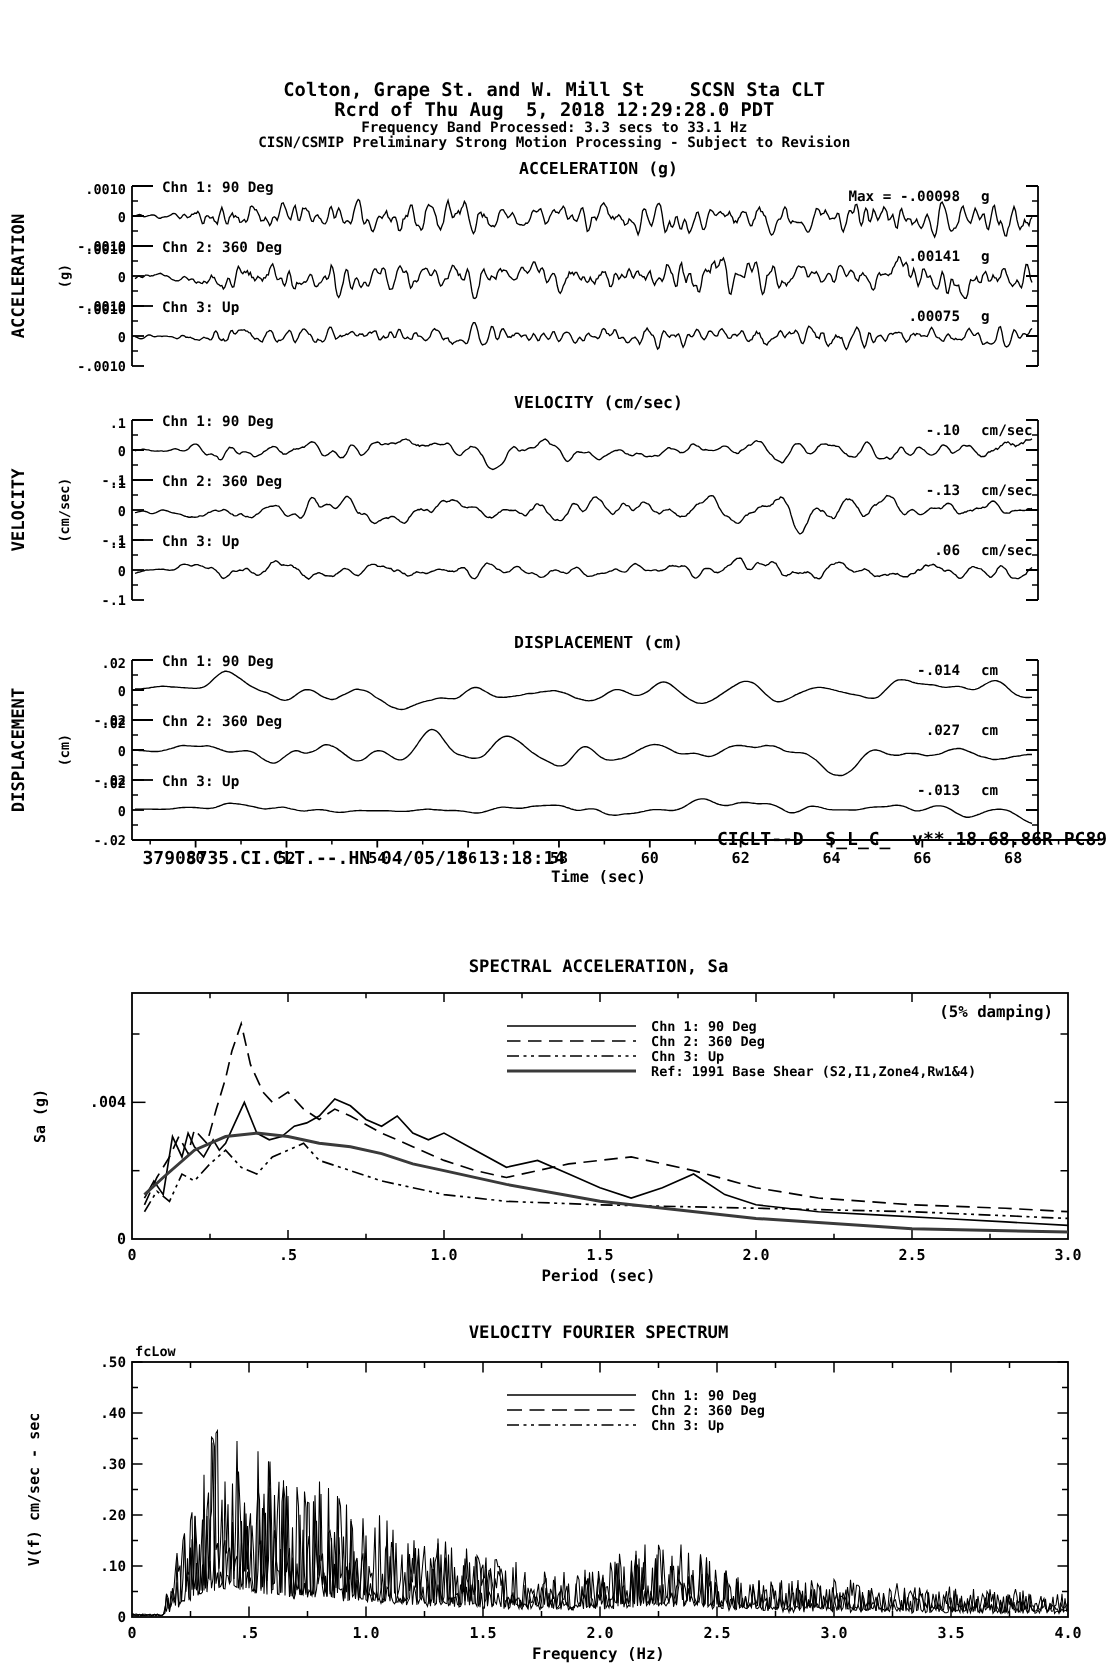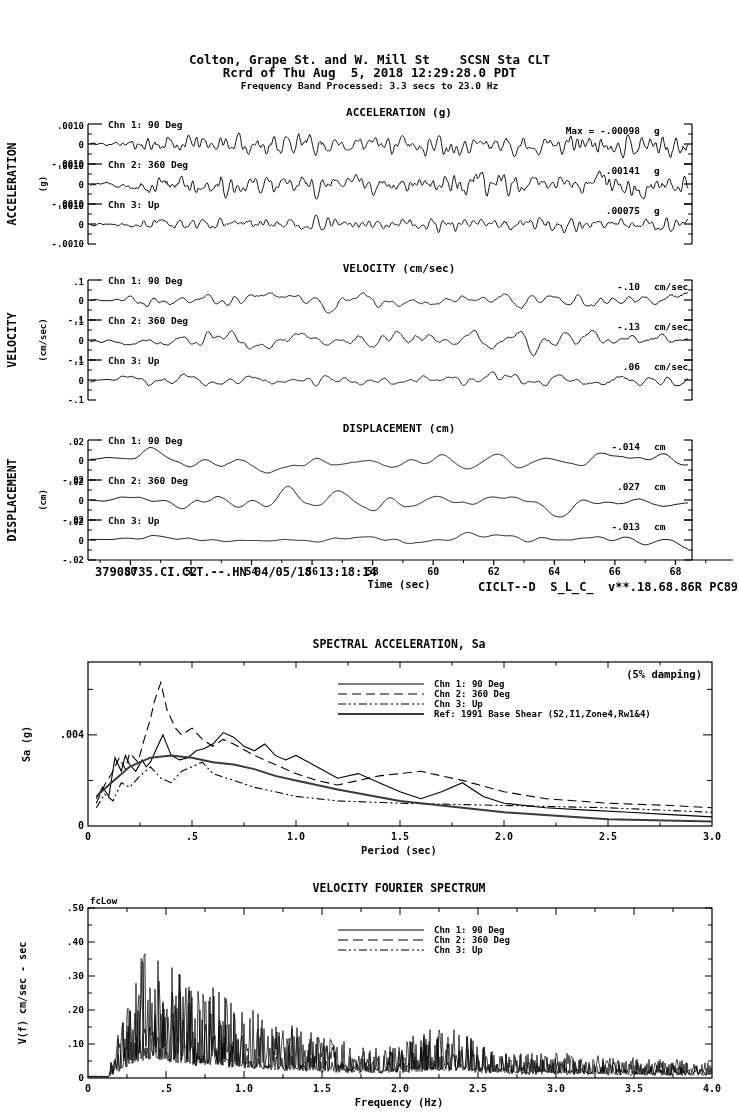--- a/index.html
+++ b/index.html
@@ -11,21 +11,22 @@
   .h10{font-size:9.5px;}
   .ftr{font-weight:bold;font-size:12px;white-space:pre;}
   svg text{font-family:"DejaVu Sans Mono",monospace;fill:#000;}
 </style>
 </head>
 <body>
 
 <div id="page">
   <div class="abs hdr h13" style="top:52px;">Colton, Grape St. and W. Mill St    SCSN Sta CLT</div>
   <div class="abs hdr h13" style="top:65px;">Rcrd of Thu Aug  5, 2018 12:29:28.0 PDT</div>
-  <div class="abs hdr h10" style="top:80px;">Frequency Band Processed: 3.3 secs to 23.0 Hz</div>
+  <div class="abs hdr h10" style="top:80px;">Frequency Band Processed: 3.3 secs to 33.1 Hz</div>
+  <div class="abs hdr h10" style="top:90px;">CISN/CSMIP Preliminary Strong Motion Processing - Subject to Revision</div>
 
   <svg class="abs" style="top:102px;left:0;" width="739" height="150" id="svg-accel">
       <text x="399" y="14" font-size="11" font-weight="bold" text-anchor="middle">ACCELERATION (g)</text>
       <text x="16" y="82" font-size="11.5" font-weight="bold" text-anchor="middle" transform="rotate(-90 16 82)">ACCELERATION</text>
       <text x="46" y="82" font-size="9" font-weight="bold" text-anchor="middle" transform="rotate(-90 46 82)">(g)</text>
       <line x1="88" y1="22" x2="88" y2="62" stroke="#000" stroke-width="1.2"></line>
       <line x1="88" y1="22" x2="102" y2="22" stroke="#000" stroke-width="1.2"></line>
       <line x1="88" y1="42" x2="96" y2="42" stroke="#000" stroke-width="1.2"></line>
       <line x1="88" y1="62" x2="96" y2="62" stroke="#000" stroke-width="1.2"></line>
       <line x1="88" y1="32" x2="92" y2="32" stroke="#000" stroke-width="1"></line>
@@ -234,21 +235,21 @@
       <line x1="402.91999999999996" y1="142" x2="402.91999999999996" y2="145" stroke="#000" stroke-width="1"></line>
       <line x1="463.48" y1="142" x2="463.48" y2="145" stroke="#000" stroke-width="1"></line>
       <line x1="524.04" y1="142" x2="524.04" y2="145" stroke="#000" stroke-width="1"></line>
       <line x1="584.6" y1="142" x2="584.6" y2="145" stroke="#000" stroke-width="1"></line>
       <line x1="645.16" y1="142" x2="645.16" y2="145" stroke="#000" stroke-width="1"></line>
       <line x1="705.7199999999999" y1="142" x2="705.7199999999999" y2="145" stroke="#000" stroke-width="1"></line>
       <text x="399" y="170" font-size="10.5" font-weight="bold" text-anchor="middle">Time (sec)</text>
     </svg>
 
   <div class="abs ftr" style="top:565px;left:95px;">37908735.CI.CLT.--.HN 04/05/18 13:18:14</div>
-  <div class="abs ftr" style="top:580px;left:478px;">CICLT--D  S_L_C_  v**.18.68.86R PC89</div>
+  <div class="abs ftr" style="top:552px;left:478px;">CICLT--D  S_L_C_  v**.18.68.86R PC89</div>
 
   <svg class="abs" style="top:630px;left:0;" width="739" height="242" id="svg-sa">
       <text x="399" y="18" font-size="11.5" font-weight="bold" text-anchor="middle">SPECTRAL ACCELERATION, Sa</text>
       <rect x="88" y="32" width="624" height="164" fill="none" stroke="#000" stroke-width="1.2"></rect>
       <line x1="140" y1="32" x2="140" y2="35.5" stroke="#000" stroke-width="1"></line>
       <line x1="140" y1="192.5" x2="140" y2="196" stroke="#000" stroke-width="1"></line>
       <line x1="192" y1="32" x2="192" y2="38" stroke="#000" stroke-width="1"></line>
       <line x1="192" y1="190" x2="192" y2="196" stroke="#000" stroke-width="1"></line>
       <line x1="244" y1="32" x2="244" y2="35.5" stroke="#000" stroke-width="1"></line>
       <line x1="244" y1="192.5" x2="244" y2="196" stroke="#000" stroke-width="1"></line>

